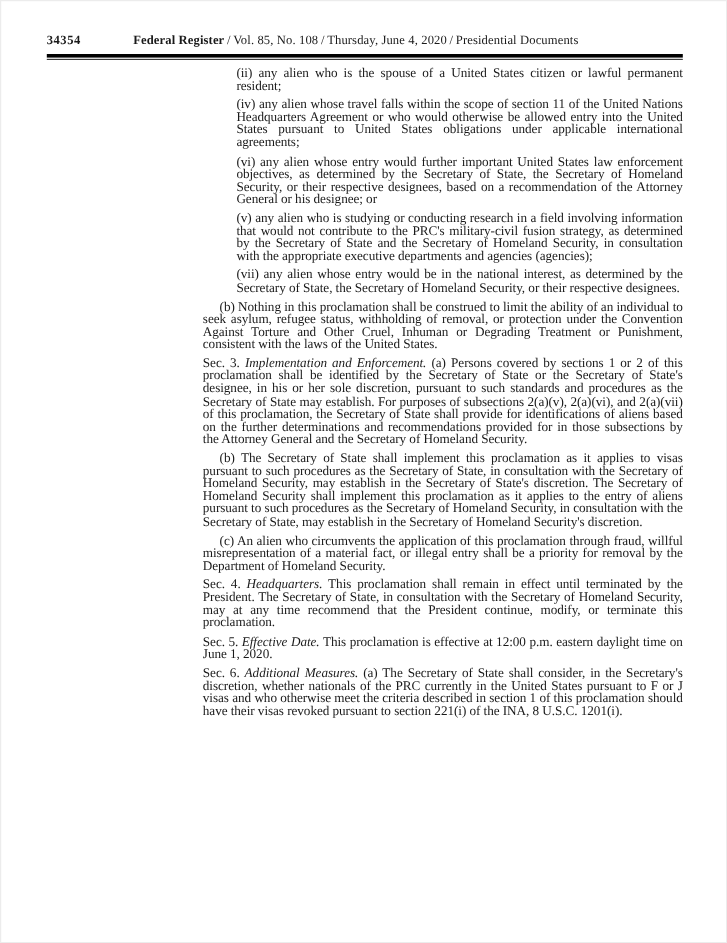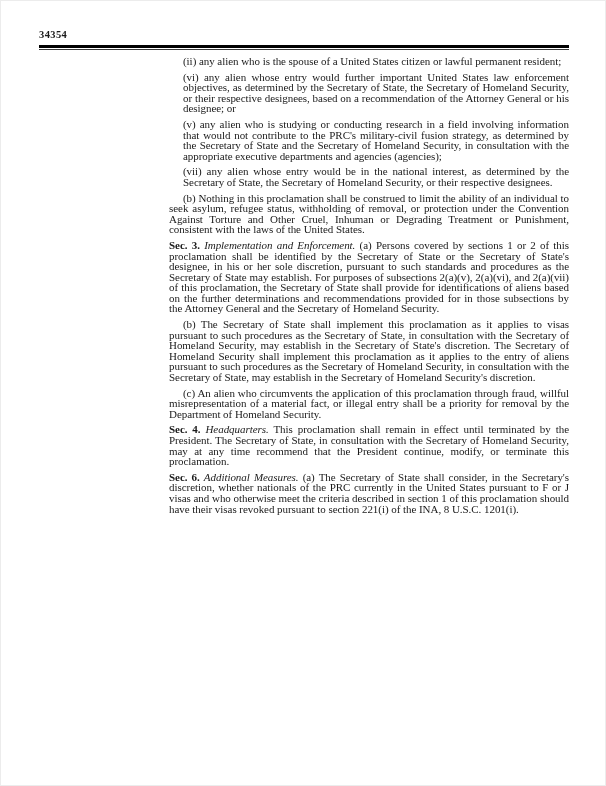--- a/index.html
+++ b/index.html
@@ -58,52 +58,55 @@
     top: 52px;
     left: 168px;
     width: 400px;
     font-size: 11px;
     line-height: 10.6px;
     text-align: justify;
     letter-spacing: -0.05px;
   }
   .doc p { margin: 5px 0 0 0; }
   .doc p:first-child { margin-top: 3px; }
-  .doc .sub { margin-left: 14px; }
+  .doc .sub { margin-left: 28px; }
   .doc .ind { text-indent: 14px; }
-  .sec .label { font-weight: bold; font-style: normal; }
+  .sec .label { font-weight: normal; font-style: normal; }
   .sec .title { font-style: italic; margin-top: 16px; }
 </style>
 </head>
 <body>
 
 <div class="page">
 
   <div class="fr-header">
     <span class="pagenum">34354</span>
+    <span class="masthead"><b>Federal Register</b><span> / Vol. 85, No. 108 / Thursday, June 4, 2020 / Presidential Documents</span></span>
   </div>
 
   <div class="rule">
     <div class="rule-thick"></div>
     <div class="rule-thin"></div>
   </div>
 
   <div class="doc">
     <p class="sub">(ii) any alien who is the spouse of a United States citizen or lawful permanent resident;</p>
+    <p class="sub">(iv) any alien whose travel falls within the scope of section 11 of the United Nations Headquarters Agreement or who would otherwise be allowed entry into the United States pursuant to United States obligations under applicable international agreements;</p>
     <p class="sub">(vi) any alien whose entry would further important United States law enforcement objectives, as determined by the Secretary of State, the Secretary of Homeland Security, or their respective designees, based on a recommendation of the Attorney General or his designee; or</p>
     <p class="sub">(v) any alien who is studying or conducting research in a field involving information that would not contribute to the PRC's military-civil fusion strategy, as determined by the Secretary of State and the Secretary of Homeland Security, in consultation with the appropriate executive departments and agencies (agencies);</p>
     <p class="sub">(vii) any alien whose entry would be in the national interest, as determined by the Secretary of State, the Secretary of Homeland Security, or their respective designees.</p>
 
     <p class="ind">(b) Nothing in this proclamation shall be construed to limit the ability of an individual to seek asylum, refugee status, withholding of removal, or protection under the Convention Against Torture and Other Cruel, Inhuman or Degrading Treatment or Punishment, consistent with the laws of the United States.</p>
 
     <p class="sec"><span class="label">Sec. 3.</span> <span class="title">Implementation and Enforcement.</span> <span>(a) Persons covered by sections 1 or 2 of this proclamation shall be identified by the Secretary of State or the Secretary of State's designee, in his or her sole discretion, pursuant to such standards and procedures as the Secretary of State may establish. For purposes of subsections 2(a)(v), 2(a)(vi), and 2(a)(vii) of this proclamation, the Secretary of State shall provide for identifications of aliens based on the further determinations and recommendations provided for in those subsections by the Attorney General and the Secretary of Homeland Security.</span></p>
 
     <p class="ind">(b) The Secretary of State shall implement this proclamation as it applies to visas pursuant to such procedures as the Secretary of State, in consultation with the Secretary of Homeland Security, may establish in the Secretary of State's discretion. The Secretary of Homeland Security shall implement this proclamation as it applies to the entry of aliens pursuant to such procedures as the Secretary of Homeland Security, in consultation with the Secretary of State, may establish in the Secretary of Homeland Security's discretion.</p>
     <p class="ind">(c) An alien who circumvents the application of this proclamation through fraud, willful misrepresentation of a material fact, or illegal entry shall be a priority for removal by the Department of Homeland Security.</p>
 
     <p class="sec"><span class="label">Sec. 4.</span> <span class="title">Headquarters.</span> <span>This proclamation shall remain in effect until terminated by the President. The Secretary of State, in consultation with the Secretary of Homeland Security, may at any time recommend that the President continue, modify, or terminate this proclamation.</span></p>
 
+    <p class="sec"><span class="label">Sec. 5.</span> <span class="title">Effective Date.</span> <span>This proclamation is effective at 12:00 p.m. eastern daylight time on June 1, 2020.</span></p>
 
     <p class="sec"><span class="label">Sec. 6.</span> <span class="title">Additional Measures.</span> <span>(a) The Secretary of State shall consider, in the Secretary's discretion, whether nationals of the PRC currently in the United States pursuant to F or J visas and who otherwise meet the criteria described in section 1 of this proclamation should have their visas revoked pursuant to section 221(i) of the INA, 8 U.S.C. 1201(i).</span></p>
 
   </div>
 
 </div>
 
 </body></html>

